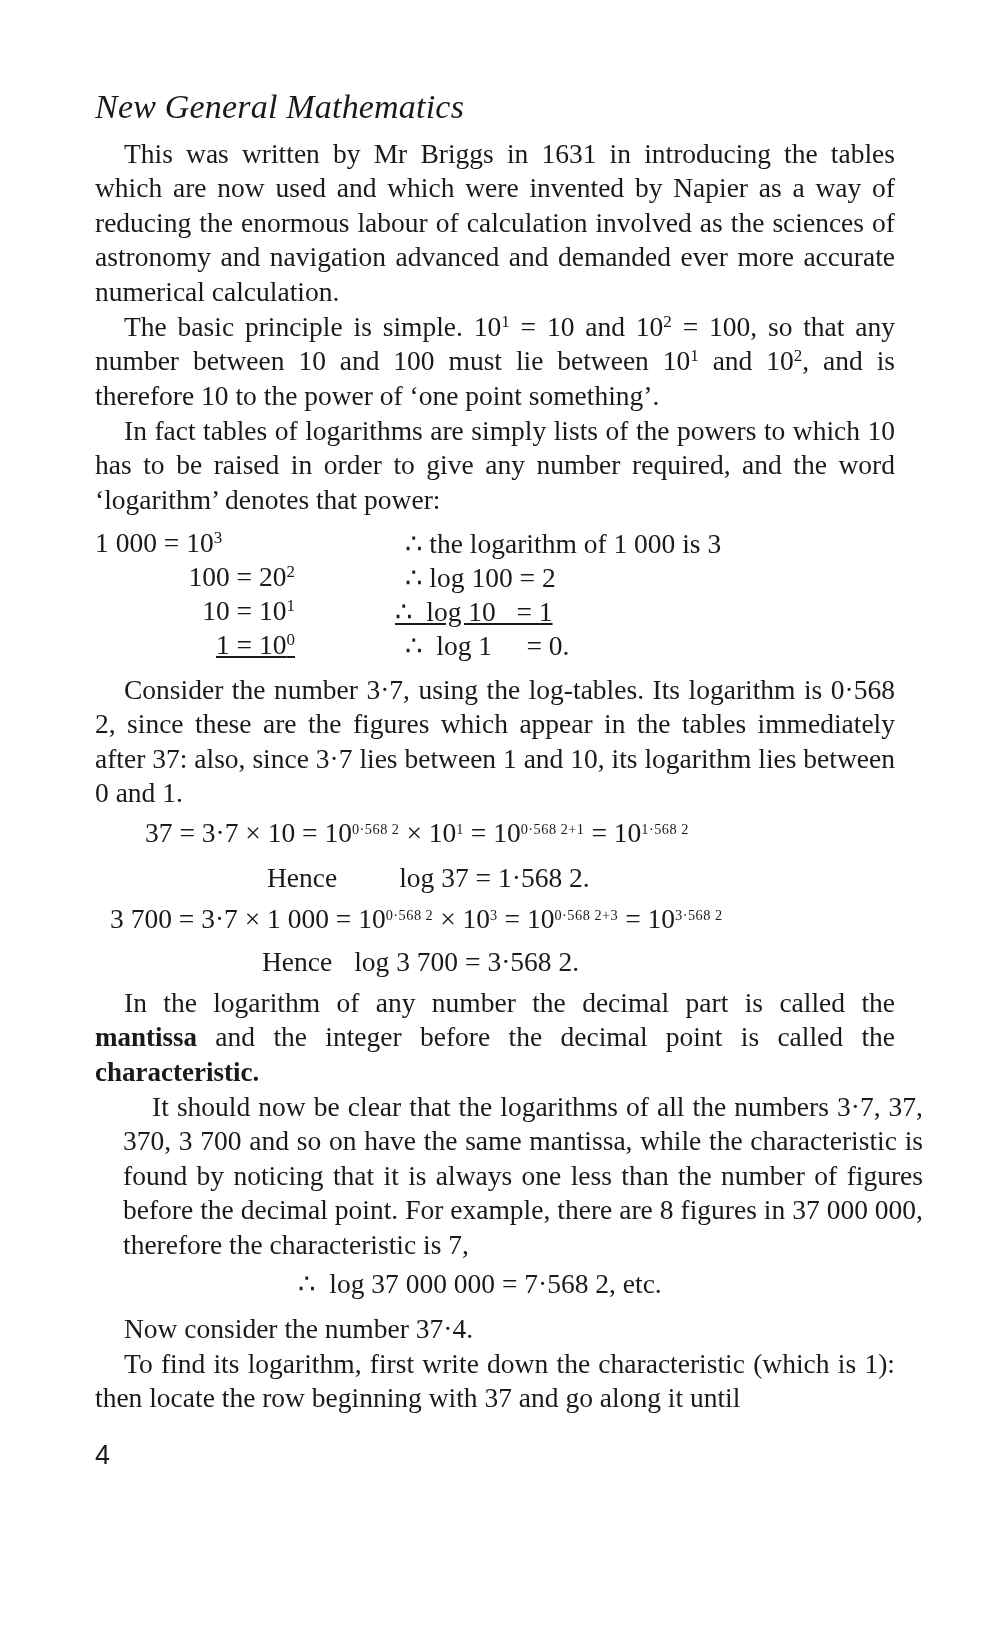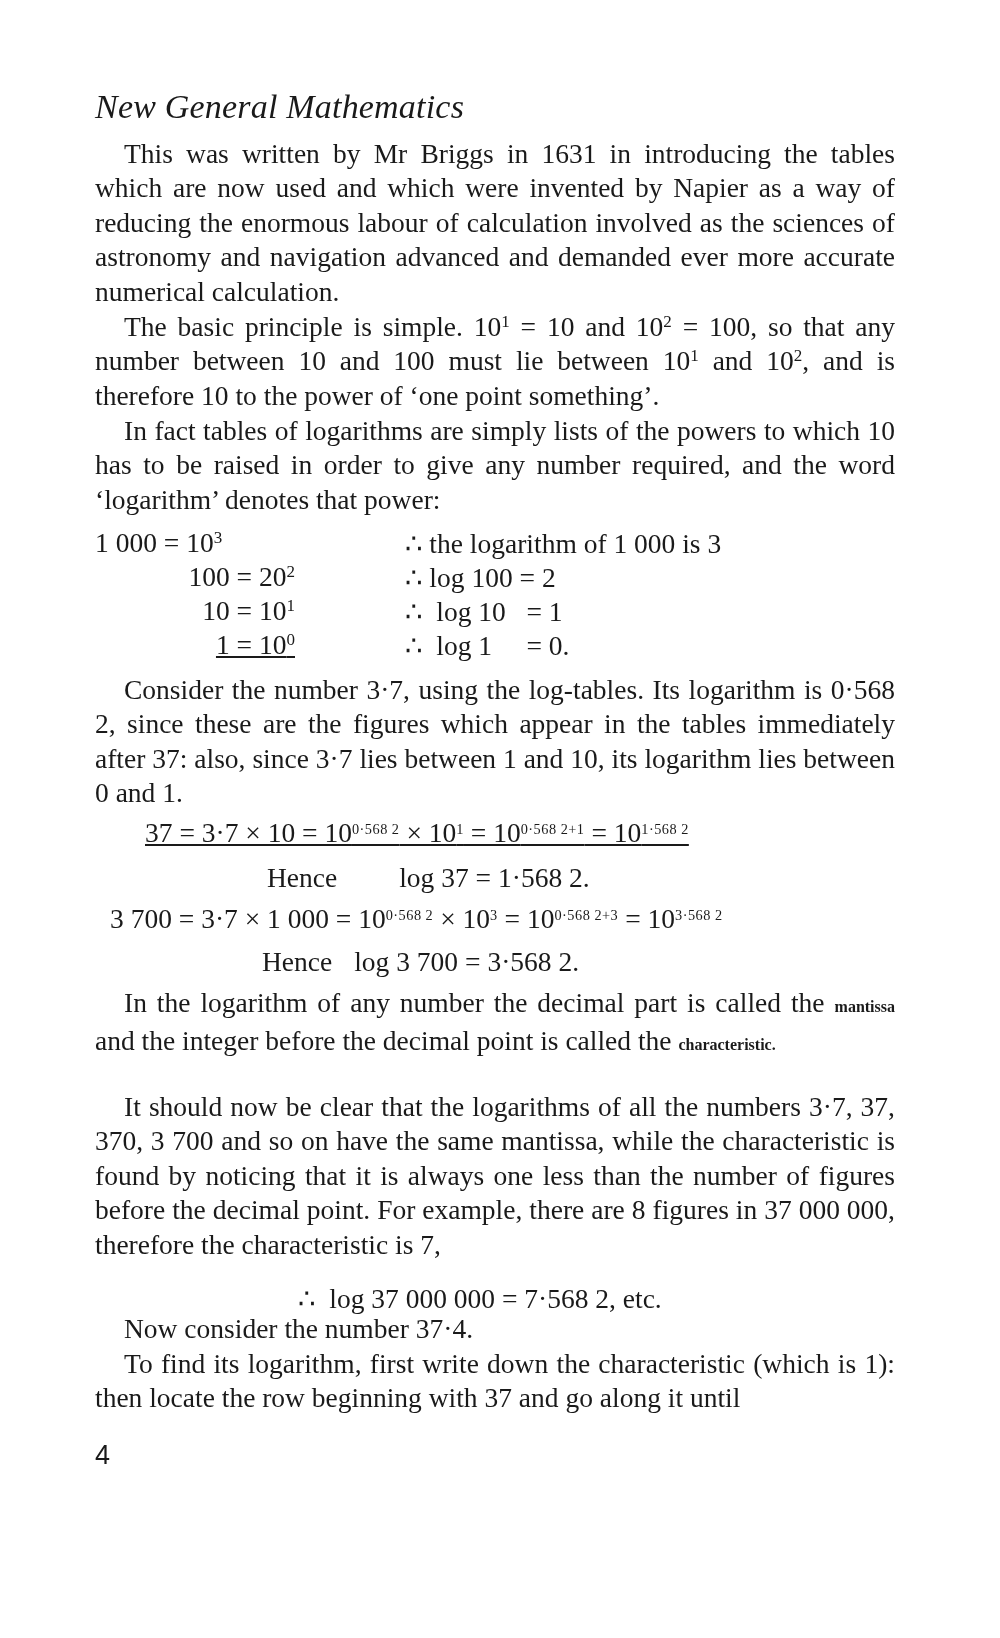--- a/index.html
+++ b/index.html
@@ -16,21 +16,21 @@
     position: absolute; left: 95px; width: 800px;
     font-size: 27.5px; line-height: 34.4px;
     text-align: justify; text-align-last: left;
     text-indent: 29px;
   }
   sup { font-size: 62%; line-height: 0; vertical-align: 0.55em; }
   sup.small { font-size: 52%; letter-spacing: 0.5px; }
   .eq-table { position: absolute; left: 95px; top: 527px; font-size: 27.5px; }
   .eq-row { position: absolute; height: 34px; white-space: nowrap; }
   .eq-line { position: absolute; white-space: nowrap; font-size: 27.5px; }
-  .bold { font-weight: bold; font-size: 16px; }
+  .bold { font-weight: bold; font-size: 27px; }
   .page-number { position: absolute; left: 95px; top: 1440px; font-size: 27px; font-family: "Liberation Sans", sans-serif; }
 </style>
 </head>
 <body>
 
 <div class="running-head">New General Mathematics</div>
 
 <div class="para" style="top:137px;">This was written by Mr Briggs in 1631 in introducing the tables which are now used and which were invented by Napier as a way of reducing the enormous labour of calculation involved as the sciences of astronomy and navigation advanced and demanded ever more accurate numerical calculation.</div>
 
 <div class="para" style="top:310px;"><span>The basic principle is simple. 10</span><sup>1</sup><span> = 10 and 10</span><sup>2</sup><span> = 100, so that any number between 10 and 100 must lie between 10</span><sup>1</sup><span> and 10</span><sup>2</sup><span>, and is therefore 10 to the power of ‘one point something’.</span></div>
@@ -41,41 +41,41 @@
   <div class="eq-row" style="top:0px;">
     <span style="position:absolute; right:-200px; width:200px; "><span>1 000 = 10</span><sup>3</sup></span>
     <span style="position:absolute; left:310px;">∴  the logarithm of 1 000 is 3</span>
   </div>
   <div class="eq-row" style="top:34px;">
     <span style="position:absolute; right:-200px; width:200px; text-align:right;"><span>100 = 20</span><sup>2</sup></span>
     <span style="position:absolute; left:310px;">∴  log 100 = 2</span>
   </div>
   <div class="eq-row" style="top:68px;">
     <span style="position:absolute; right:-200px; width:200px; text-align:right;"><span>10 = 10</span><sup>1</sup></span>
-    <span style="position:absolute; left:310px; white-space:pre;">∴  log 10   = 1</span>
+    <span style="position:absolute; left:300px; white-space:pre;text-decoration:underline;">∴  log 10   = 1</span>
   </div>
   <div class="eq-row" style="top:102px;">
     <span style="position:absolute; right:-200px; width:200px; text-align:right;text-decoration:underline;"><span>1 = 10</span><sup>0</sup></span>
     <span style="position:absolute; left:310px; white-space:pre;">∴  log 1     = 0.</span>
   </div>
 </div>
 
 <div class="para" style="top:673px;">Consider the number 3·7, using the log-tables. Its logarithm is 0·568 2, since these are the figures which appear in the tables immediately after 37: also, since 3·7 lies between 1 and 10, its logarithm lies between 0 and 1.</div>
 
-<div class="eq-line" style="left:145px; top:817px;text-decoration:underline;"><span>37 = 3·7 × 10 = 10</span><sup class="small">0·568 2</sup><span> × 10</span><sup class="small">1</sup><span> = 10</span><sup class="small">0·568 2+1</sup><span> = 10</span><sup class="small">1·568 2</sup></div>
+<div class="eq-line" style="left:145px; top:817px;"><span>37 = 3·7 × 10 = 10</span><sup class="small">0·568 2</sup><span> × 10</span><sup class="small">1</sup><span> = 10</span><sup class="small">0·568 2+1</sup><span> = 10</span><sup class="small">1·568 2</sup></div>
 
 <div class="eq-line" style="left:246px; top:862px;margin-left:21px;"><span>Hence</span><span style="display:inline-block; width:62px;"></span><span>log 37 = 1·568 2.</span></div>
 
 <div class="eq-line" style="left:110px; top:903px;"><span>3 700 = 3·7 × 1 000 = 10</span><sup class="small">0·568 2</sup><span> × 10</span><sup class="small">3</sup><span> = 10</span><sup class="small">0·568 2+3</sup><span> = 10</span><sup class="small">3·568 2</sup></div>
 
 <div class="eq-line" style="left:262px; top:946px;"><span>Hence</span><span style="display:inline-block; width:22px;"></span><span>log 3 700 = 3·568 2.</span></div>
 
 <div class="para" style="top:986px;"><span>In the logarithm of any number the decimal part is called the </span><span class="bold">mantissa</span><span> and the integer before the decimal point is called the </span><span class="bold">characteristic.</span></div>
 
-<div class="para" style="top:1090px;">It should now be clear that the logarithms of all the numbers 3·7, 37, 370, 3 700 and so on have the same mantissa, while the characteristic is found by noticing that it is always one less than the number of figures before the decimal point. For example, there are 8 figures in 37 000 000, therefore the characteristic is 7,</div>
+<div class="para" style="top:1090px;margin-left:28px;">It should now be clear that the logarithms of all the numbers 3·7, 37, 370, 3 700 and so on have the same mantissa, while the characteristic is found by noticing that it is always one less than the number of figures before the decimal point. For example, there are 8 figures in 37 000 000, therefore the characteristic is 7,</div>
 
-<div class="eq-line" style="left:298px; top:1267px; white-space:pre;margin-top:15px;">∴  log 37 000 000 = 7·568 2, etc.</div>
+<div class="eq-line" style="left:298px; top:1267px; white-space:pre;">∴  log 37 000 000 = 7·568 2, etc.</div>
 
 <div class="para" style="top:1312px;">Now consider the number 37·4.</div>
 
 <div class="para" style="top:1347px;">To find its logarithm, first write down the characteristic (which is 1): then locate the row beginning with 37 and go along it until</div>
 
 <div class="page-number">4</div>
 
 </body></html>

